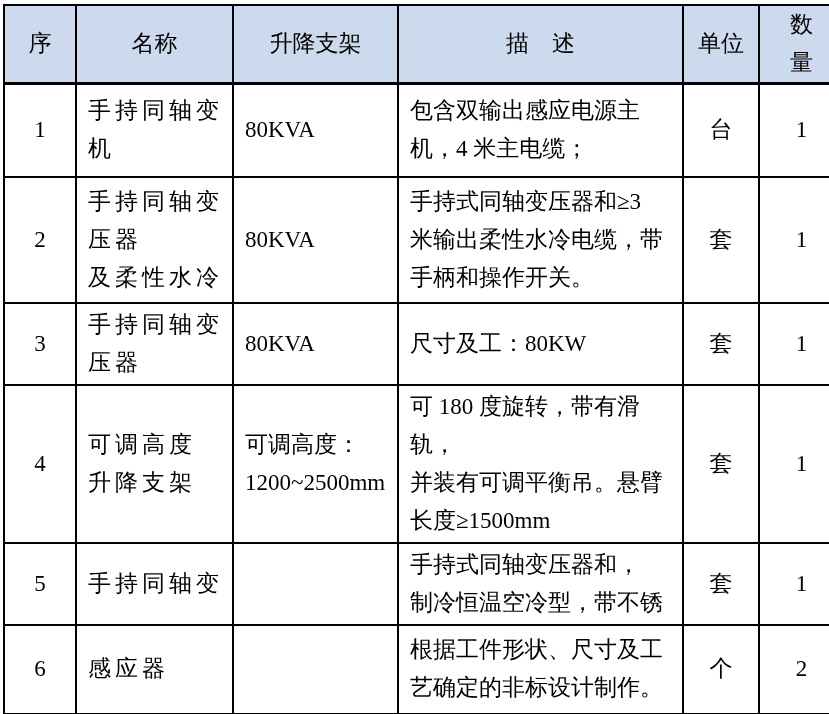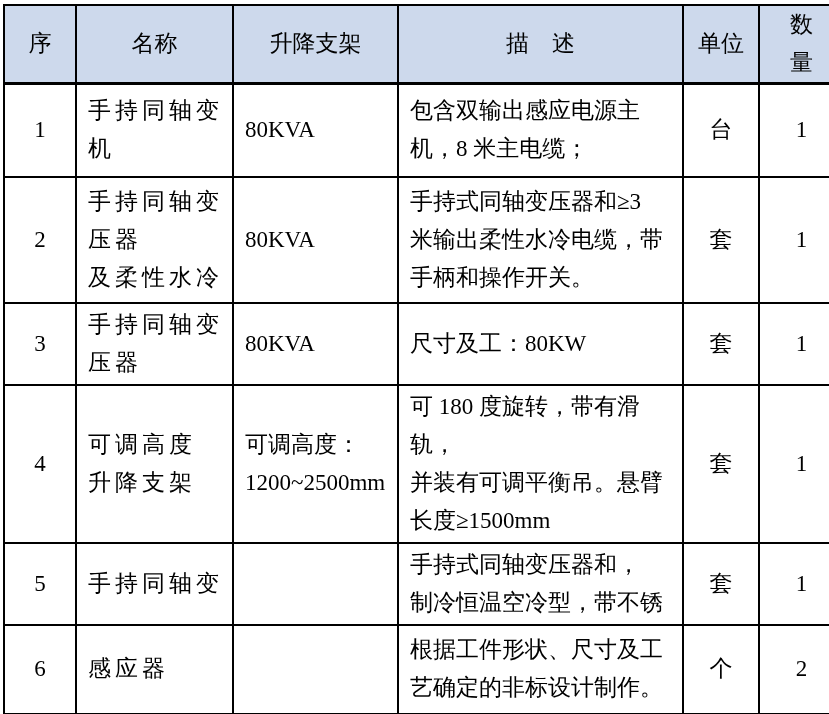--- a/index.html
+++ b/index.html
@@ -77,21 +77,21 @@
 量</th>
       </tr>
     </thead>
     <tbody>
       <tr class="r0">
         <td class="c-center">1</td>
         <td class="c-left c-name">手持同轴变
 机</td>
         <td class="c-left">80KVA</td>
         <td class="c-left">包含双输出感应电源主
-机，8 米主电缆；</td>
+机，4 米主电缆；</td>
         <td class="c-center">台</td>
         <td class="c-center">1</td>
       </tr>
       <tr class="r1">
         <td class="c-center">2</td>
         <td class="c-left c-name">手持同轴变
 压器
 及柔性水冷</td>
         <td class="c-left">80KVA</td>
         <td class="c-left">手持式同轴变压器和≥3

